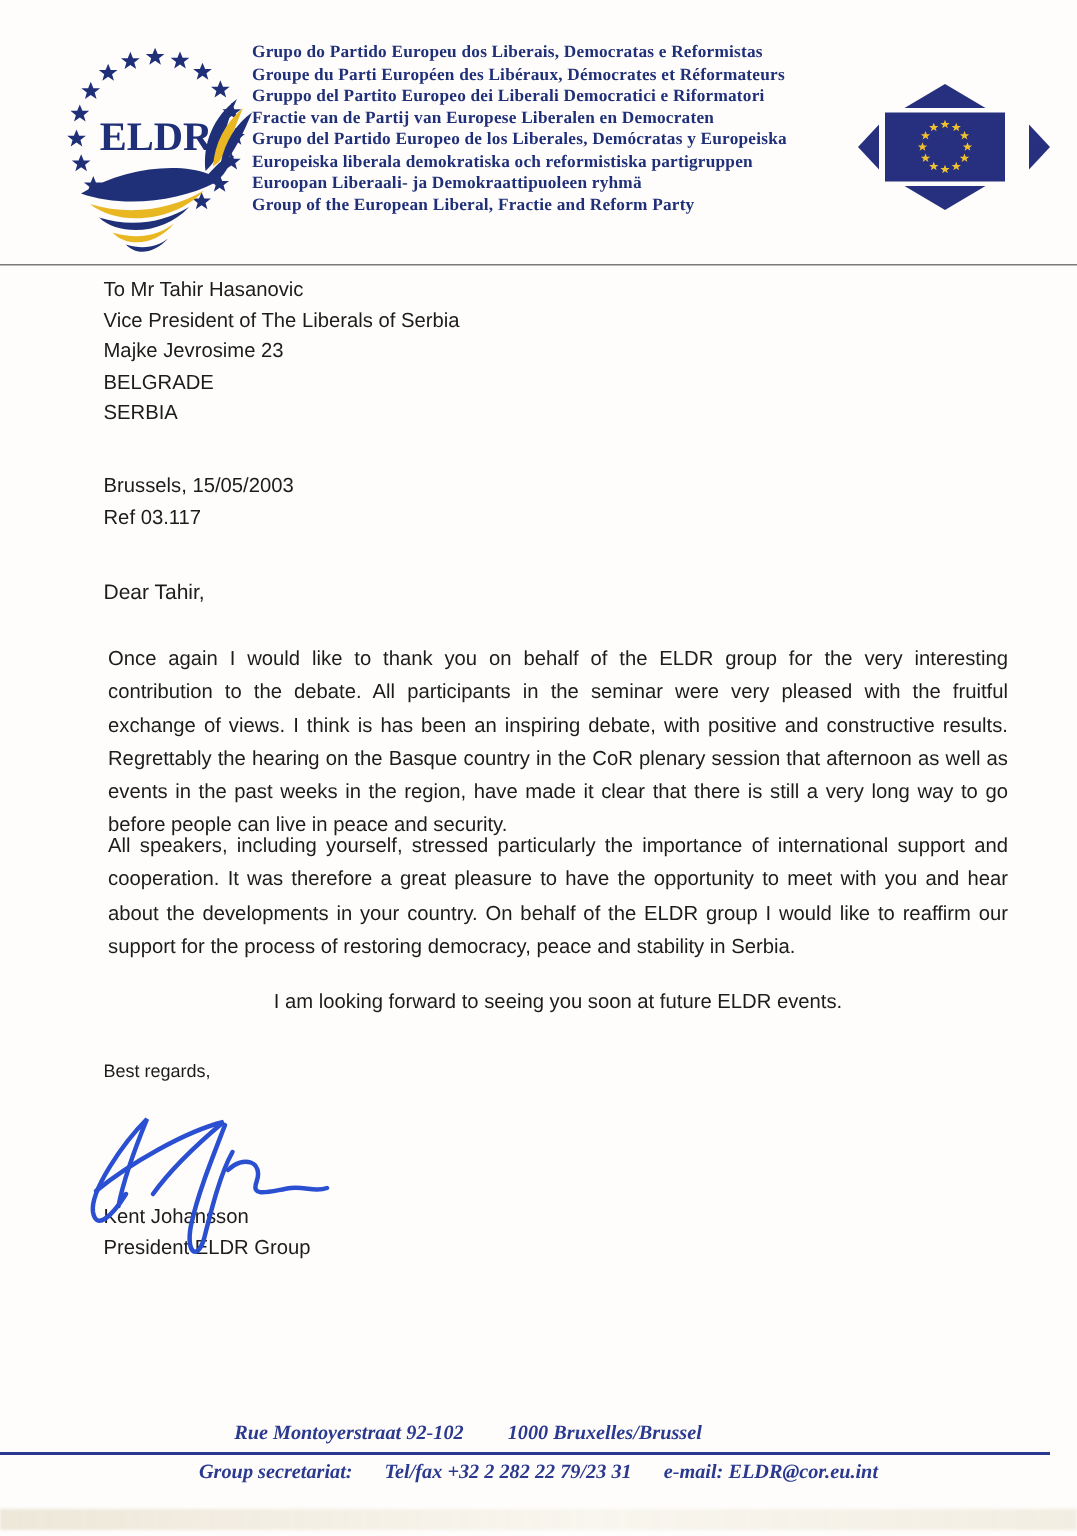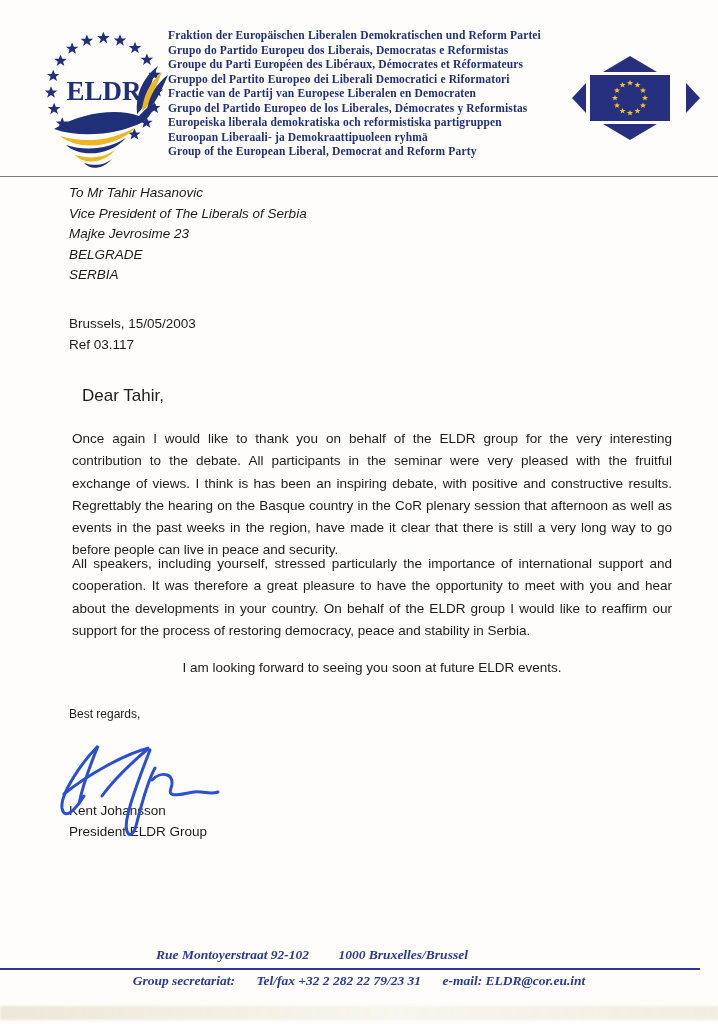--- a/index.html
+++ b/index.html
@@ -15,25 +15,25 @@
   .org-lines{
     left:168px;top:28px;width:420px;
     font-family:"Liberation Serif",serif;font-weight:bold;
     font-size:11.5px;line-height:14.5px;letter-spacing:.15px;
     color:#203078;
   }
   .org-lines div{white-space:nowrap;}
   .hr-header{left:0;top:176px;width:718px;height:1px;background:#7a7a78;}
 
   
-  .addr{left:69px;top:183px;font-size:13.5px;line-height:20.5px;font-style:italic;}
+  .addr{left:69px;top:183px;font-size:13.5px;line-height:20.5px;}
   .meta{left:69px;top:314px;font-size:13.5px;line-height:20.5px;}
 
   
-  .salutation{left:82px;top:386px;font-size:17px;}
+  .salutation{left:69px;top:386px;font-size:14px;}
   .para{left:72px;width:600px;font-size:13.5px;line-height:22.3px;text-align:justify;}
   .p1{top:428px;}
   .p2{top:553px;}
   .p3{top:657px;text-align:center;}
   .closing{left:69px;top:707px;font-size:12px;}
   .sig-svg{left:52px;top:736px;z-index:3;}
   .signer{left:69px;top:801px;font-size:13.5px;line-height:20.5px;}
 
   
   .footer-line1{left:0;top:947px;width:624px;text-align:center;
@@ -83,29 +83,28 @@
     <path d="M26,117 C48,124 70,120 86,110 C70,128 40,130 26,117 Z" fill="#203078"></path>
     <path d="M35,127 C52,132 66,129 76,121 C64,136 44,137 35,127 Z" fill="#e8b722"></path>
     <path d="M44,135 C56,139 66,136 72,131 C62,142 50,142 44,135 Z" fill="#203078"></path>
     <path d="M97,86 C95,68 102,50 118,38 C110,55 110,66 104,77 C102,81 99,84 97,86 Z" fill="#203078"></path>
     <path d="M102,83 C103,68 110,54 122,44 C116,58 112,71 106,80 Z" fill="#e8b722"></path>
     <path d="M107,81 C110,66 118,54 128,47 C122,61 117,72 110,80 Z" fill="#203078"></path>
   </g>
 </svg>
 
 <div class="abs org-lines">
-  <div>Fraktion der Europäischen Liberalen Demokratischen und Reform Partei</div>
   <div>Grupo do Partido Europeu dos Liberais, Democratas e Reformistas</div>
   <div>Groupe du Parti Européen des Libéraux, Démocrates et Réformateurs</div>
   <div>Gruppo del Partito Europeo dei Liberali Democratici e Riformatori</div>
   <div>Fractie van de Partij van Europese Liberalen en Democraten</div>
-  <div>Grupo del Partido Europeo de los Liberales, Démocrates y Reformistas</div>
+  <div>Grupo del Partido Europeo de los Liberales, Demócratas y Europeiska</div>
   <div>Europeiska liberala demokratiska och reformistiska partigruppen</div>
   <div>Euroopan Liberaali- ja Demokraattipuoleen ryhmä</div>
-  <div>Group of the European Liberal, Democrat and Reform Party</div>
+  <div>Group of the European Liberal, Fractie and Reform Party</div>
 </div>
 
 <svg class="abs" style="left:570px;top:55px" width="132" height="95" viewBox="0 0 132 95">
   <g fill="#26307e">
     <polygon points="60,1 87,17 33,17"></polygon>
     <polygon points="33,69 87,69 60,85"></polygon>
     <polygon points="2,43 16,28 16,58"></polygon>
     <polygon points="130,43 116,28 116,58"></polygon>
     <rect x="20" y="20" width="80" height="46"></rect>
   </g>

